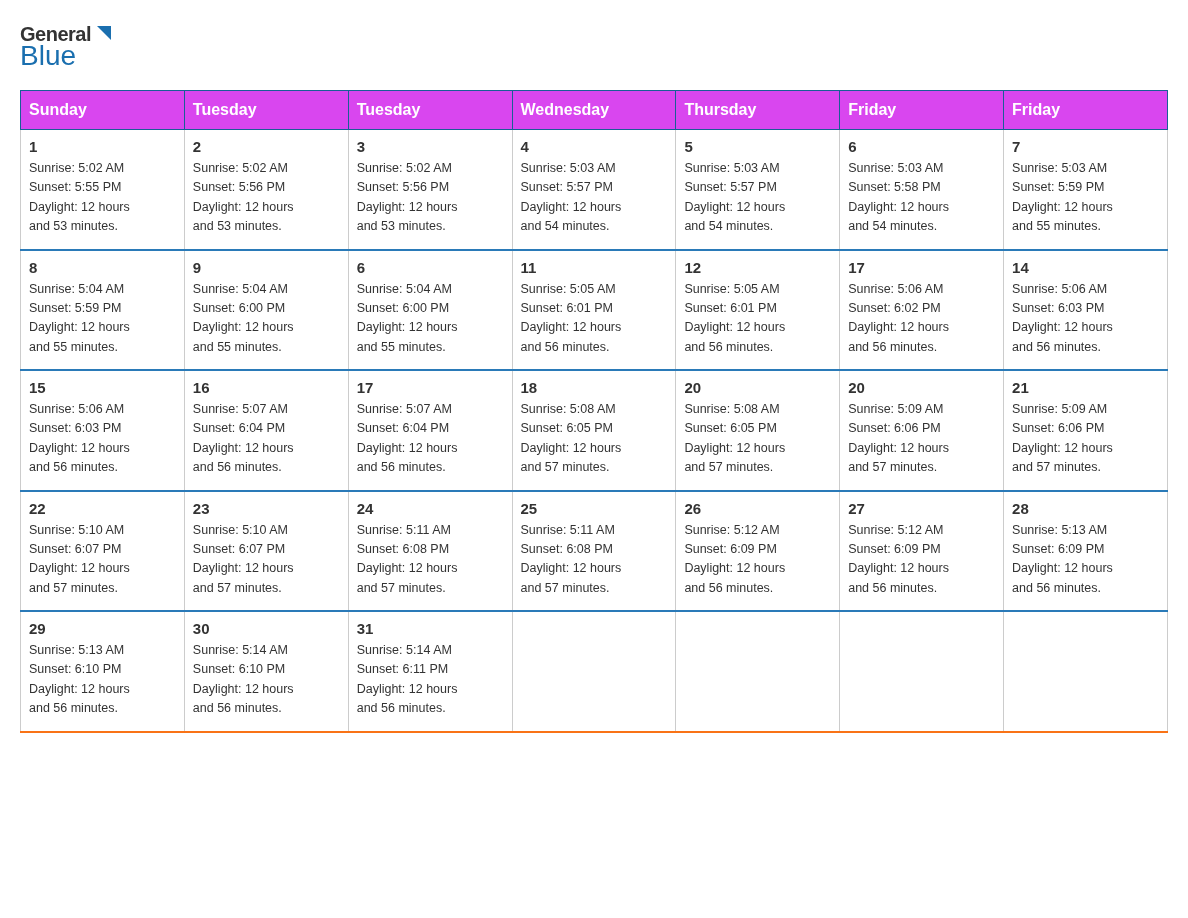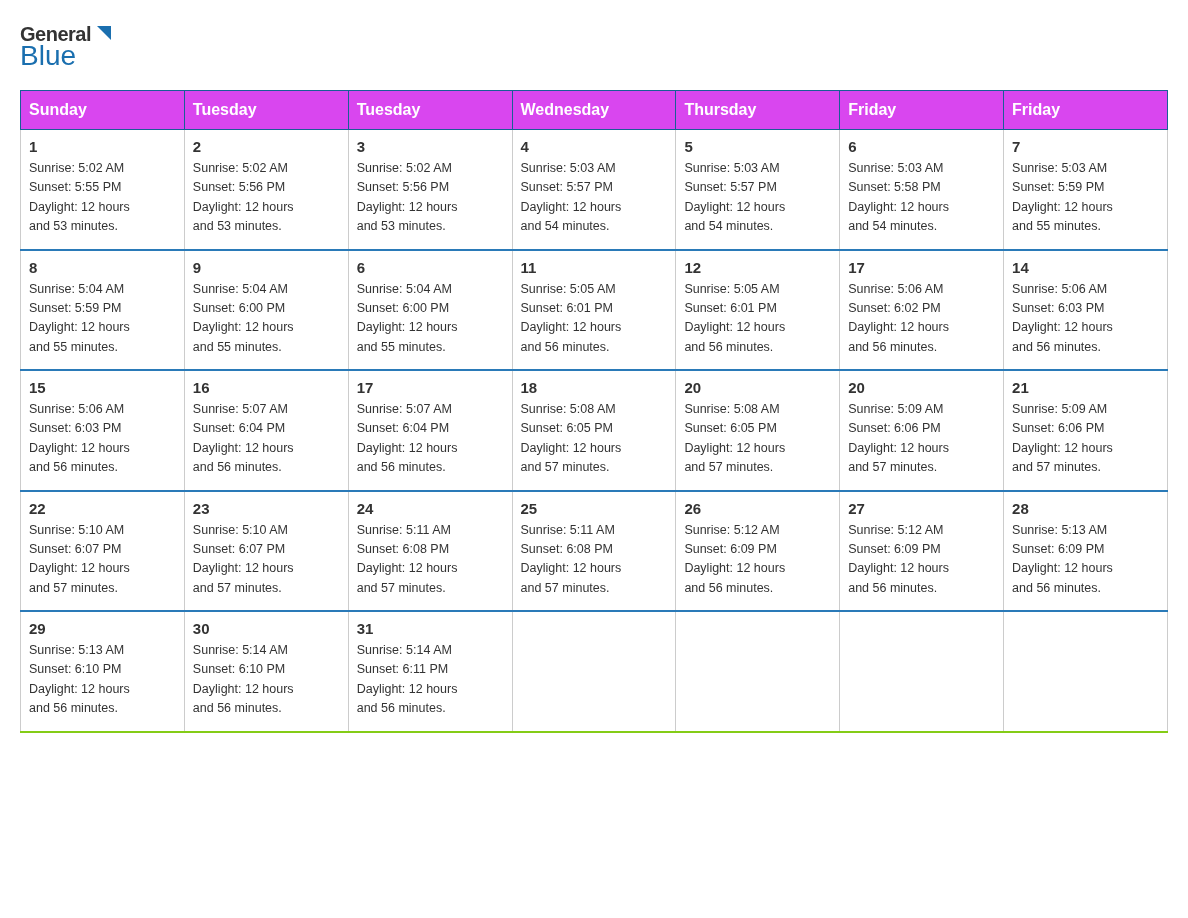--- a/index.html
+++ b/index.html
@@ -82,21 +82,21 @@
     .day-info {
       font-size: 12.5px;
       line-height: 1.55;
       color: #333;
       margin-top: 39px;
     }
     .empty-cell {
       background: #fff;
     }
     tbody tr:last-child td {
-      border-bottom: 2px solid #84cc16;
+      border-bottom: 2px solid #f97316;
     }
   </style>
 </head>
 <body>
 
 <div class="header">
   <div class="logo">
     <div style="display:flex; align-items:center;">
       <span class="logo-general">General</span>
       <span style="display:inline-block; margin-left:2px; margin-top:2px;">

